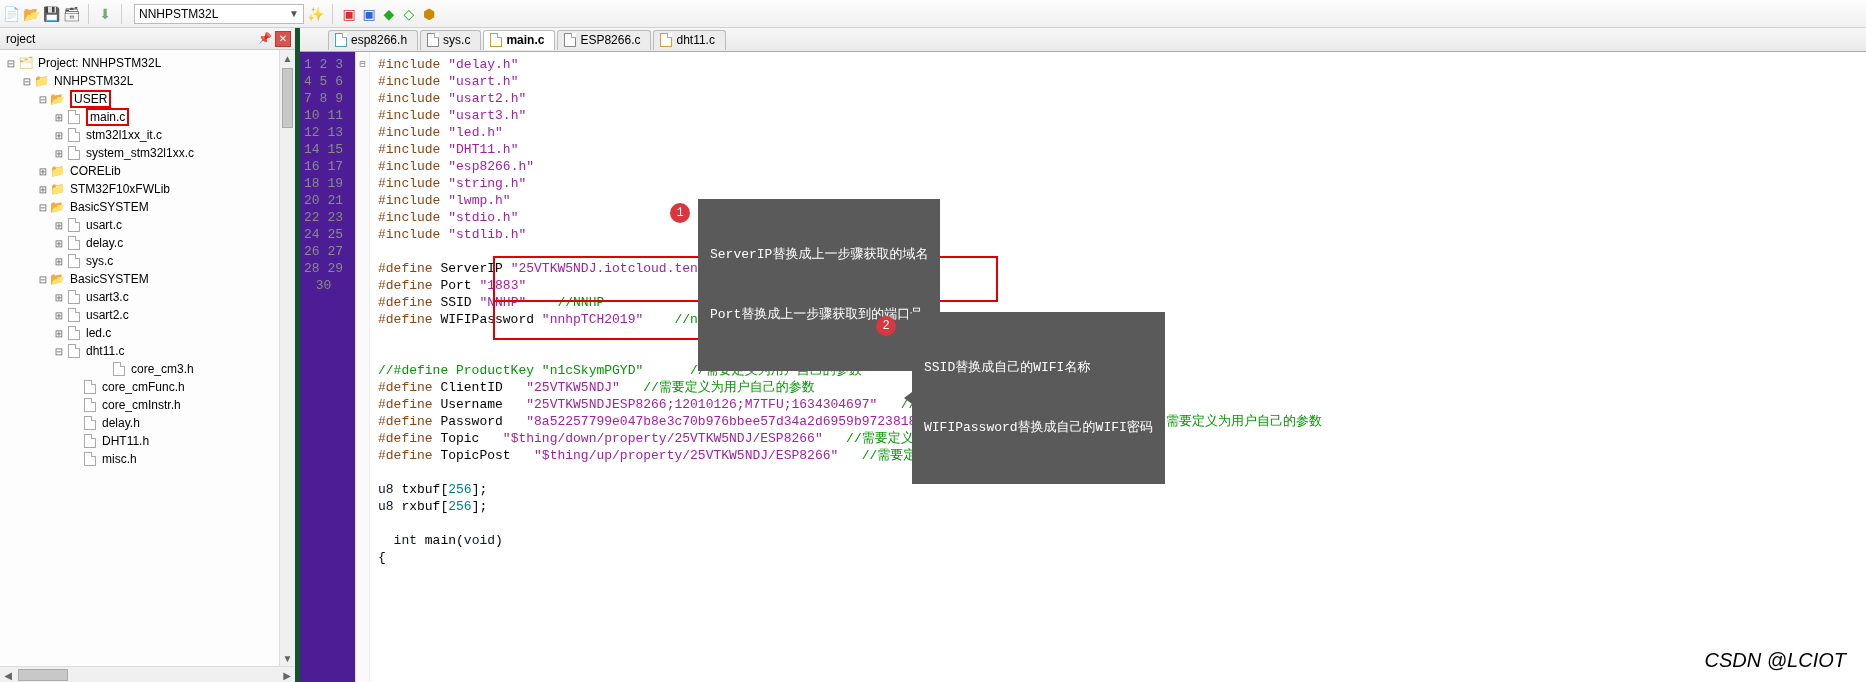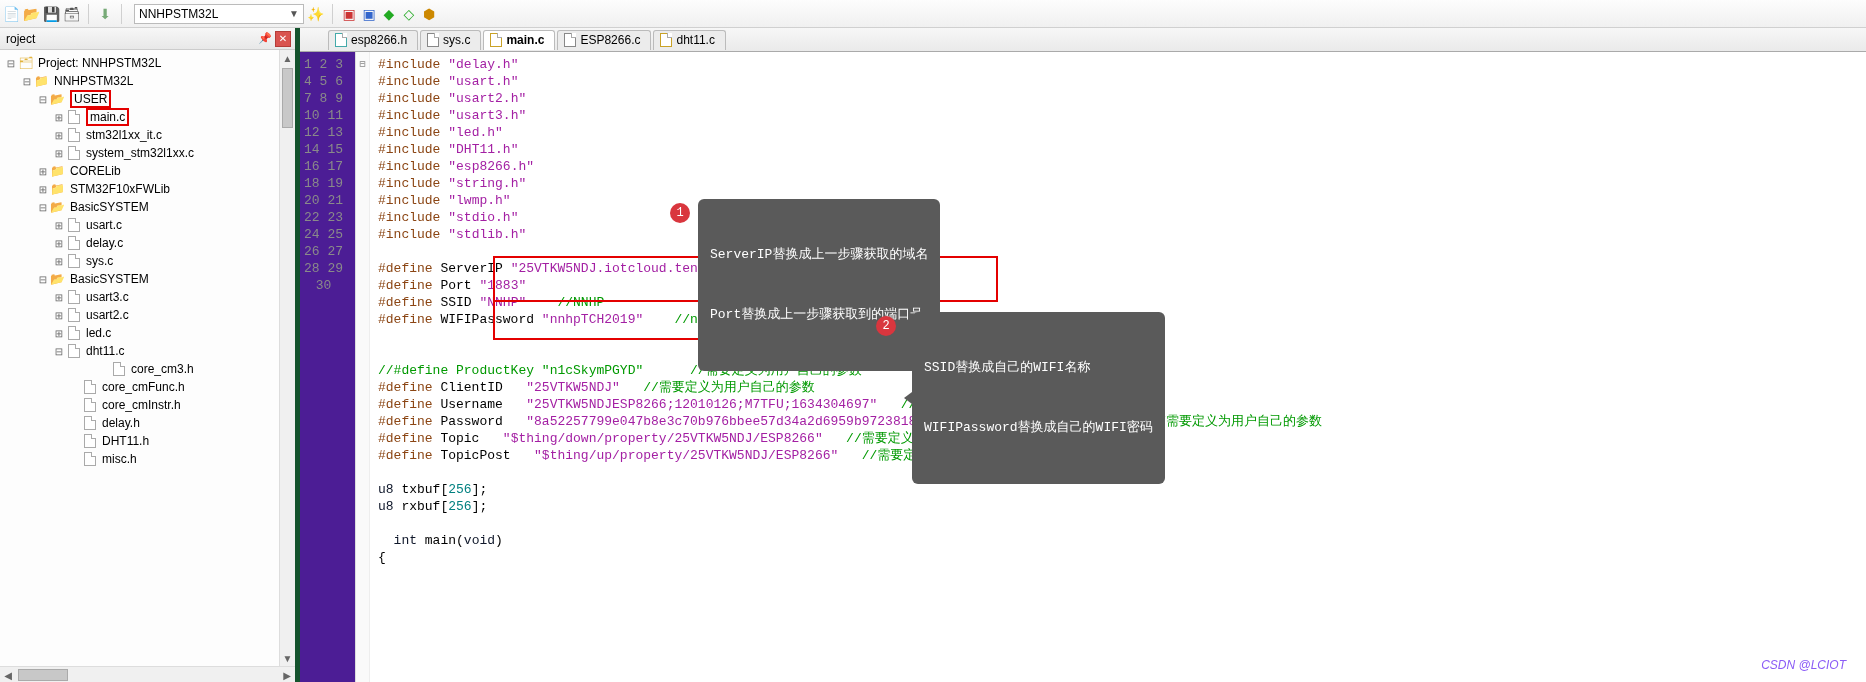--- a/index.html
+++ b/index.html
@@ -47,23 +47,23 @@
   .pp { color:#8b4513; }
   .str { color:#a31fa3; }
   .cm { color:#009900; }
   .num { color:#008080; }
   .ty { color:#0f172a; }
   .hl-line { background:#e6f7e0; display:block; width:100%; }
   .redbox1 { position:absolute; border:2px solid #e40000; left:123px; top:204px; width:505px; height:46px; pointer-events:none; }
   .redbox2 { position:absolute; border:2px solid #e40000; left:123px; top:248px; width:380px; height:40px; pointer-events:none; }
   .callout { position:absolute; display:flex; align-items:flex-start; gap:8px; }
   .callout .badge { width:20px; height:20px; border-radius:50%; background:#d9363e; color:#fff; display:flex; align-items:center; justify-content:center; font-size:12px; flex-shrink:0; margin-top:4px; }
-  .callout .box { background:#5a5a5a; color:#fff; padding:6px 12px; font-size:13px; line-height:20px; border-radius:6px; }
+  .callout .box { background:#5a5a5a; color:#fff; padding:6px 12px; font-size:13px; line-height:20px; border-radius:0; }
   .callout .arrow-l { width:0; height:0; border-top:6px solid transparent; border-bottom:6px solid transparent; border-right:8px solid #5a5a5a; align-self:center; margin-right:-8px; }
-  .watermark { position:absolute; right:20px; bottom:10px; color:#8b5cf6; font-size:12px; font-style:italic; }
+  .watermark { position:absolute; right:20px; bottom:10px; color:#000000; font-size:20px; font-style:italic; }
 </style>
 </head>
 <body>
 
 <div class="toolbar">
   <span class="ticon">📄</span>
   <span class="ticon">📂</span>
   <span class="ticon">💾</span>
   <span class="ticon">🗃</span>
   <div class="sep"></div>

